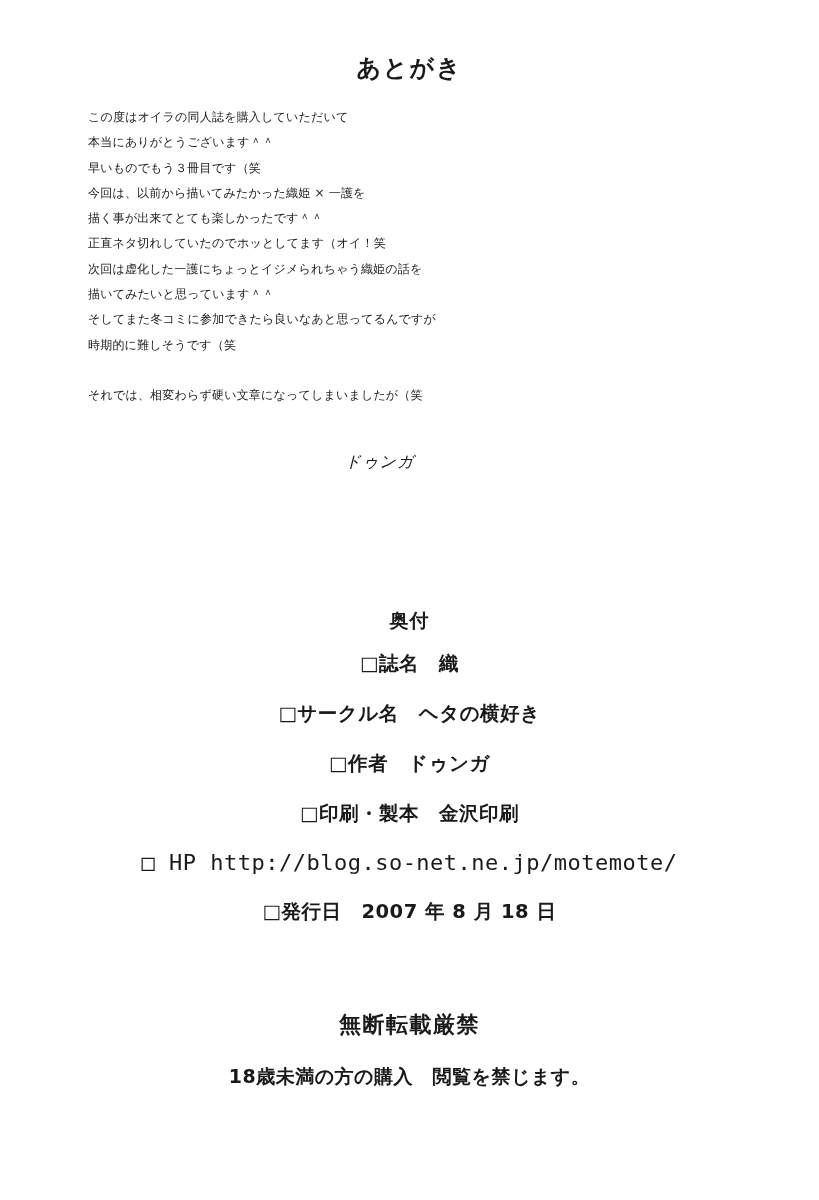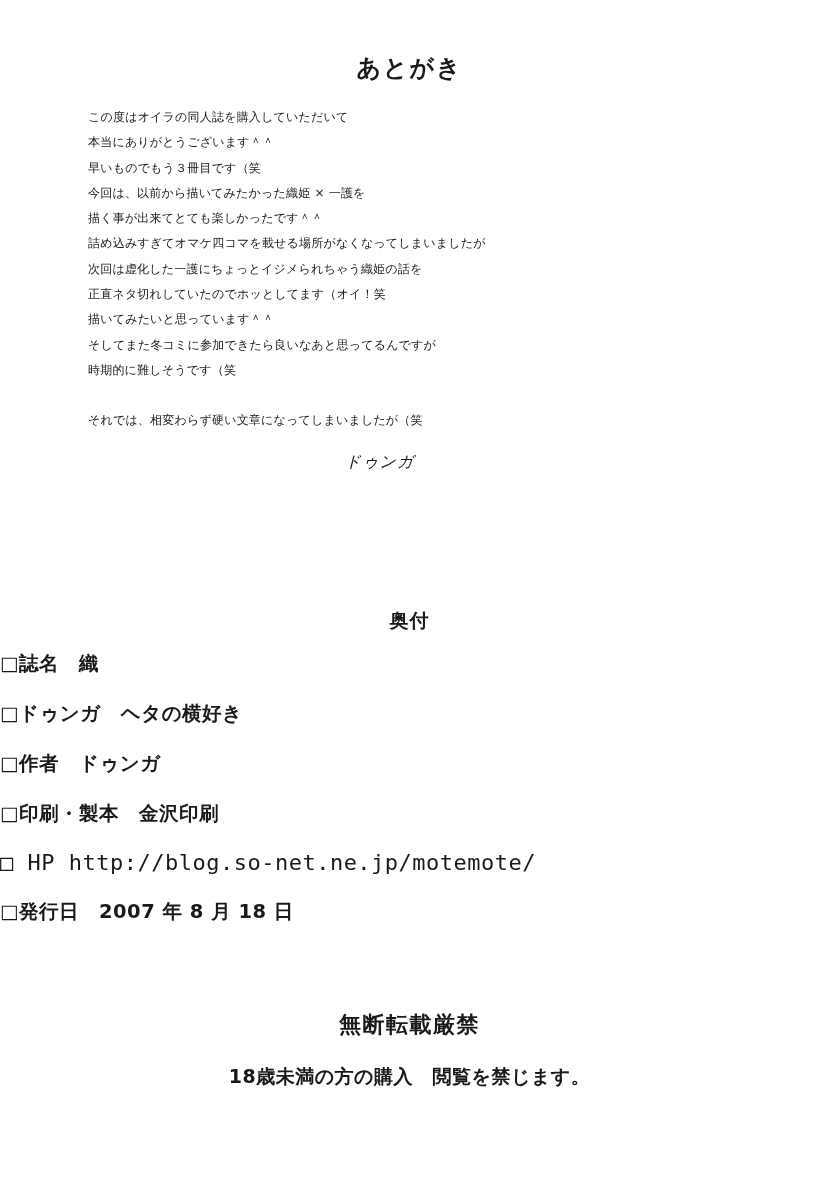--- a/index.html
+++ b/index.html
@@ -72,21 +72,21 @@
     font-weight: bold;
     letter-spacing: 1px;
   }
   .colophon-list {
     position: absolute;
     top: 650px;
     left: 0;
     width: 819px;
   }
   .colophon-row {
-    text-align: left;
+    text-align: center;
     font-size: 19.5px;
     font-weight: bold;
     margin-bottom: 23px;
     letter-spacing: 0.5px;
     white-space: pre;
   }
   .colophon-row.mono {
     font-family: "DejaVu Sans Mono", "Liberation Mono", monospace;
     font-size: 22px;
     font-weight: normal;
@@ -122,37 +122,36 @@
 <div class="page">
 
   <div class="afterword-title">あとがき</div>
 
   <div class="afterword-body">
     <div class="line">この度はオイラの同人誌を購入していただいて</div>
     <div class="line">本当にありがとうございます＾＾</div>
     <div class="line">早いものでもう３冊目です（笑</div>
     <div class="line">今回は、以前から描いてみたかった織姫 × 一護を</div>
     <div class="line">描く事が出来てとても楽しかったです＾＾</div>
-    <div class="line">詰め込みすぎてオマケ四コマを載せる場所がなくなってしまいましたが</div>
+    <div class="line">正直ネタ切れしていたのでホッとしてます（オイ！笑</div>
     <div class="line">次回は虚化した一護にちょっとイジメられちゃう織姫の話を</div>
-    <div class="line">正直ネタ切れしていたのでホッとしてます（オイ！笑</div>
     <div class="line">描いてみたいと思っています＾＾</div>
     <div class="line">そしてまた冬コミに参加できたら良いなあと思ってるんですが</div>
     <div class="line">時期的に難しそうです（笑</div>
     <div class="spacer"></div>
     <div class="line">それでは、相変わらず硬い文章になってしまいましたが（笑</div>
   </div>
 
   <div class="signature">ドゥンガ</div>
 
   <div class="colophon-title">奥付</div>
 
   <div class="colophon-list">
     <div class="colophon-row">□誌名　織</div>
-    <div class="colophon-row">□ドゥンガ　ヘタの横好き</div>
+    <div class="colophon-row">□サークル名　ヘタの横好き</div>
     <div class="colophon-row">□作者　ドゥンガ</div>
     <div class="colophon-row">□印刷・製本　金沢印刷</div>
     <div class="colophon-row mono">□ HP http://blog.so-net.ne.jp/motemote/</div>
     <div class="colophon-row date">□発行日　2007 年 8 月 18 日</div>
   </div>
 
   <div class="notice">
     <div class="notice-main">無断転載厳禁</div>
     <div class="notice-sub">18歳未満の方の購入　閲覧を禁じます。</div>
   </div>

